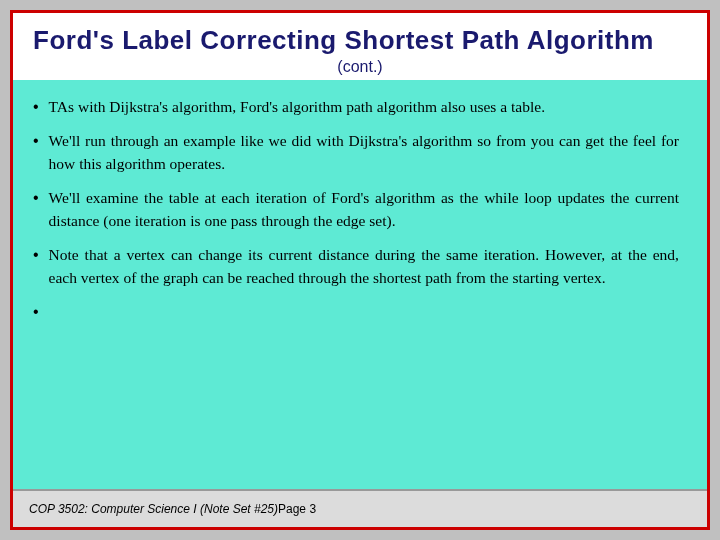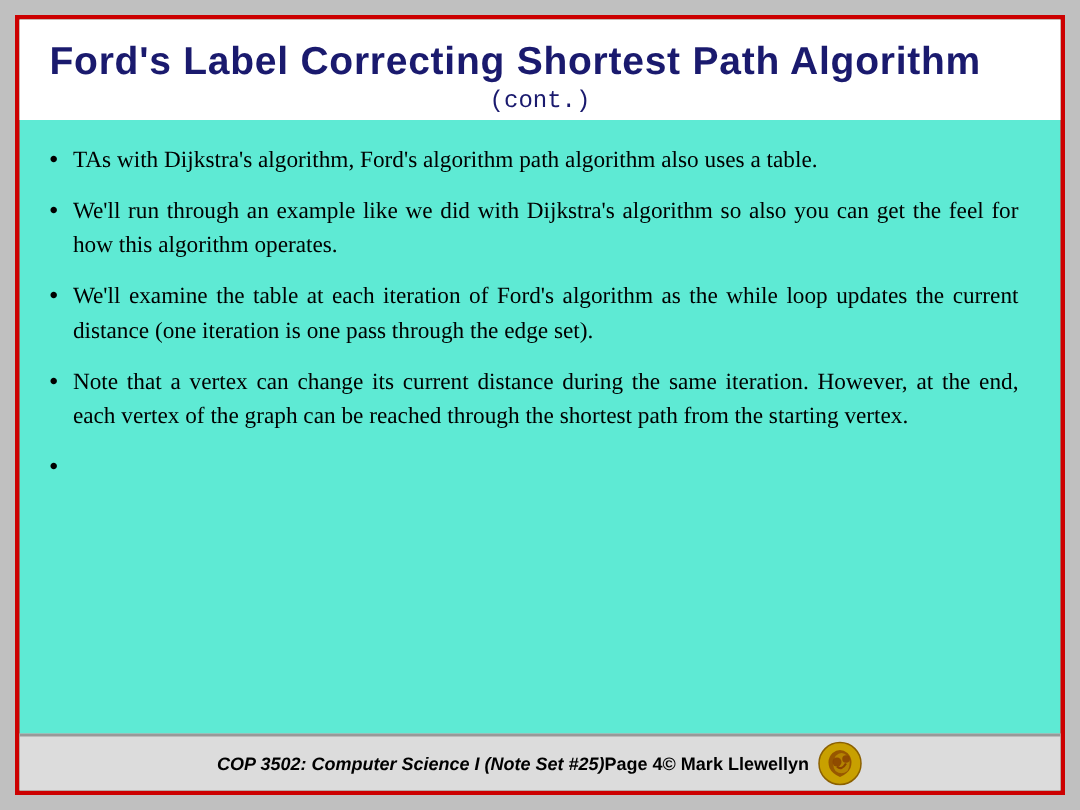--- a/index.html
+++ b/index.html
@@ -34,21 +34,21 @@
       font-size: 26px;
       font-weight: bold;
       color: #1a1a6e;
       font-family: Arial, Helvetica, sans-serif;
       letter-spacing: 0.5px;
     }
 
     .slide-subtitle {
       font-size: 16px;
       color: #1a1a6e;
-      font-family: Liberation Mono, monospace;
+      font-family: Liberation Sans, sans-serif;
       text-align: center;
       margin-top: 2px;
     }
 
     .slide-content {
       flex: 1;
       padding: 10px 28px 10px 20px;
       display: flex;
       flex-direction: column;
       gap: 0;
@@ -79,26 +79,25 @@
     }
 
     .bullet-text em {
       font-style: italic;
     }
 
     .slide-footer {
       display: flex;
       flex-direction: row;
       align-items: center;
-      justify-content: center;
+      justify-content: flex-start;
       background: #dcdcdc;
       border-top: 2px solid #999;
-      padding: 5px 0;
+      padding: 5px 16px;
       height: 38px;
-      font-weight: bold;
     }
 
     .footer-left {
       font-size: 12px;
       color: #000;
       font-family: Arial, Helvetica, sans-serif;
       font-style: italic;
     }
 
     .footer-center {
@@ -135,21 +134,21 @@
     <div class="bullet-item">
       <span class="bullet-dot">•</span>
       <span class="bullet-text">
         TAs with Dijkstra's algorithm, Ford's algorithm path algorithm also uses a table.
       </span>
     </div>
 
     <div class="bullet-item">
       <span class="bullet-dot">•</span>
       <span class="bullet-text">
-        We'll run through an example like we did with Dijkstra's algorithm so also you can get the feel for how this algorithm operates.
+        We'll run through an example like we did with Dijkstra's algorithm so from you can get the feel for how this algorithm operates.
       </span>
     </div>
 
     <div class="bullet-item">
       <span class="bullet-dot">•</span>
       <span class="bullet-text">
         We'll examine the table at each iteration of Ford's algorithm as the while loop updates the current distance (one iteration is one pass through the edge set).
       </span>
     </div>
 
@@ -161,26 +160,15 @@
     </div>
 
     <div class="bullet-item">
       <span class="bullet-dot">•</span>
     </div>
 
   </div>
 
   <div class="slide-footer">
     <span class="footer-left">COP 3502: Computer Science I  (Note Set #25)</span>
-    <span class="footer-center">Page 4</span>
-    <div class="footer-right">
-      <span>© Mark Llewellyn</span>
-      <svg class="logo-svg" viewBox="0 0 30 30">
-        <circle cx="15" cy="15" r="14" fill="#c8a000" stroke="#8B6000" stroke-width="1"></circle>
-        <path d="M10 8 Q15 4 20 8 Q24 12 22 18 Q20 22 15 24 Q10 22 8 18 Q6 12 10 8Z" fill="#8B4500" opacity="0.8"></path>
-        <path d="M12 10 Q16 6 20 10 Q23 14 20 20 Q16 23 12 20 Q9 16 12 10Z" fill="#c8a000" opacity="0.6"></path>
-        <circle cx="13" cy="14" r="3" fill="#8B4500" opacity="0.9"></circle>
-        <circle cx="19" cy="12" r="2.5" fill="#8B4500" opacity="0.9"></circle>
-        <path d="M13 17 Q16 20 19 15" stroke="#8B4500" stroke-width="1.5" fill="none"></path>
-      </svg>
-    </div>
+    <span class="footer-center">Page 3</span>
   </div>
 </div>
 
 </body></html>

